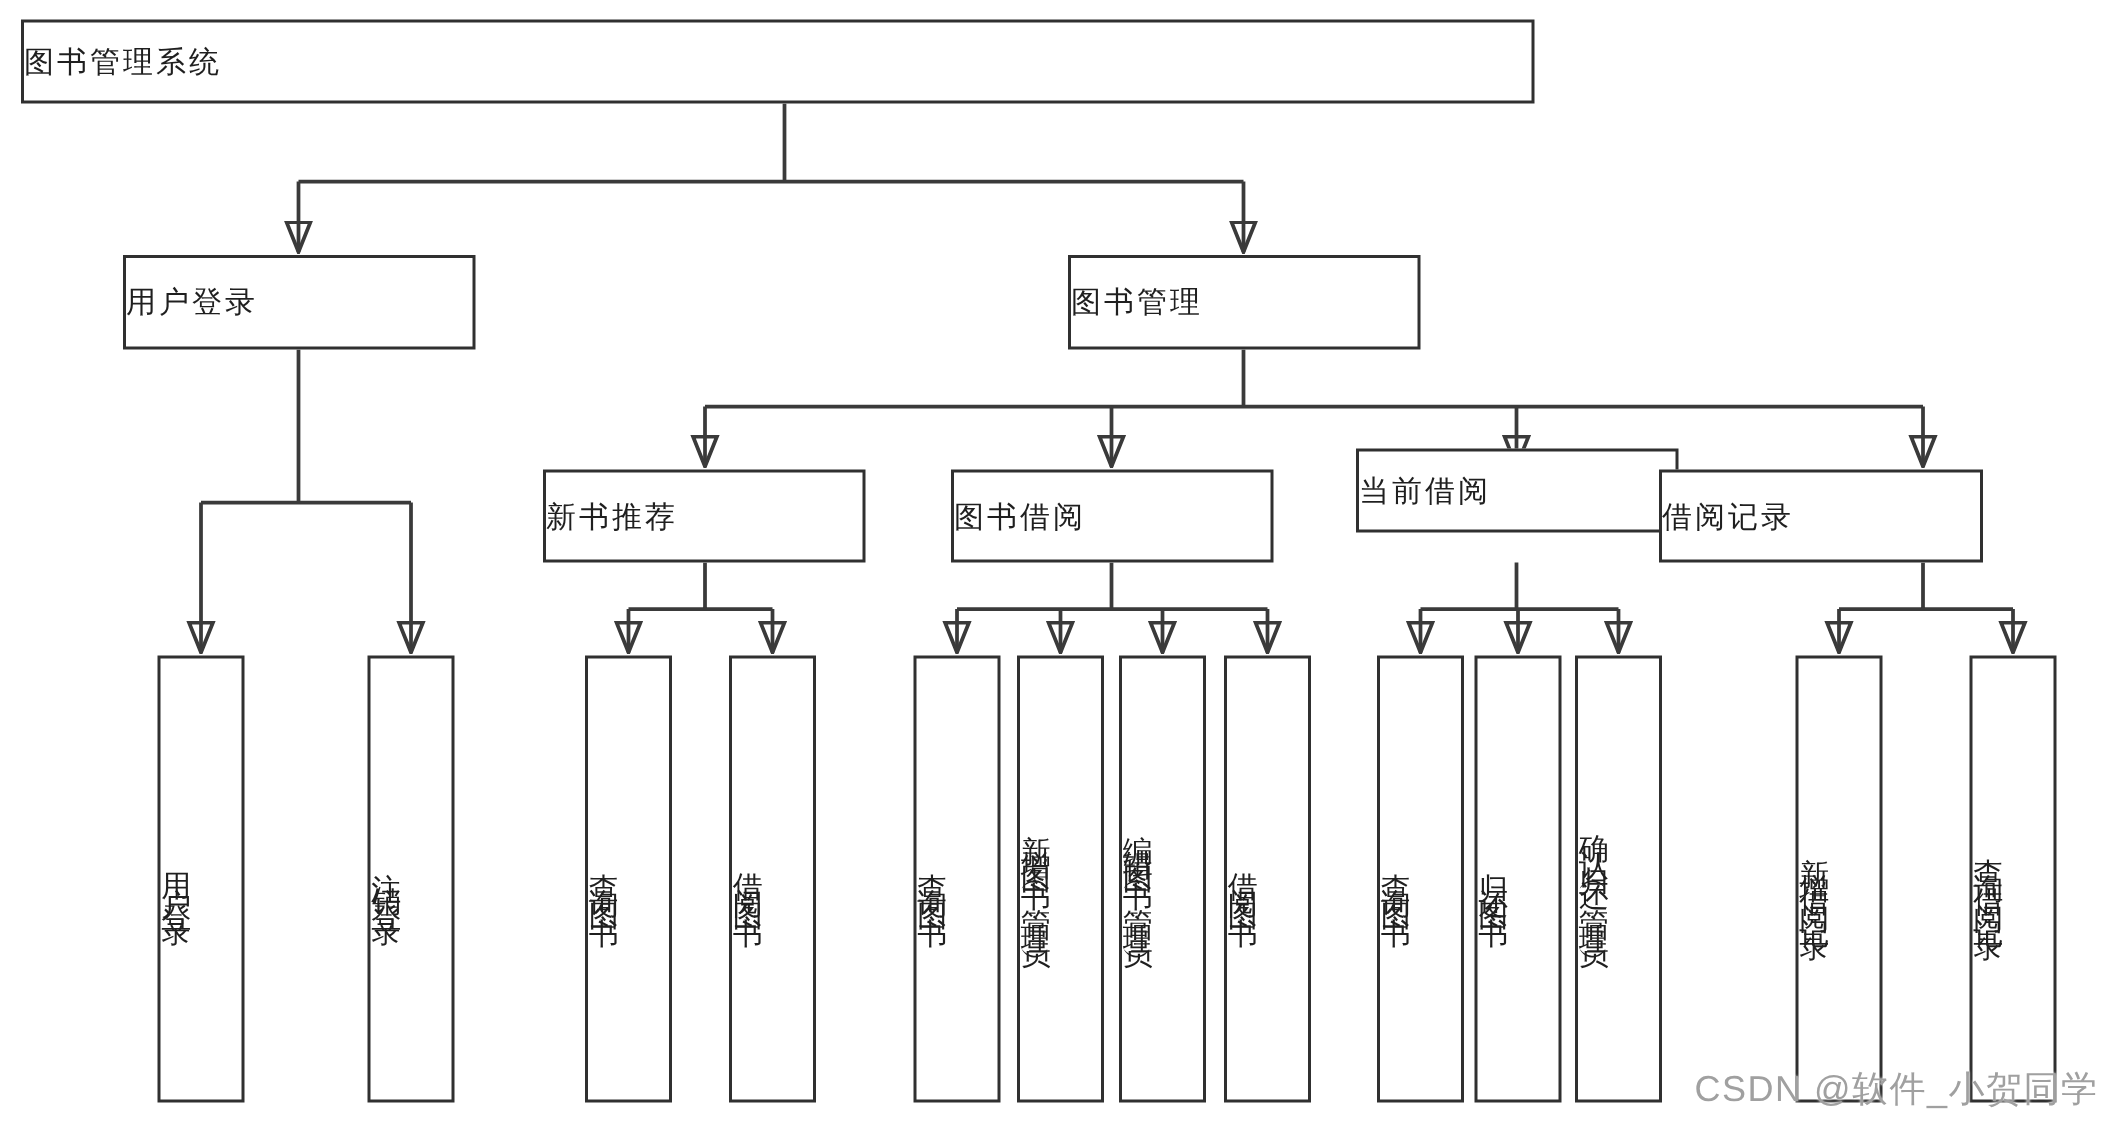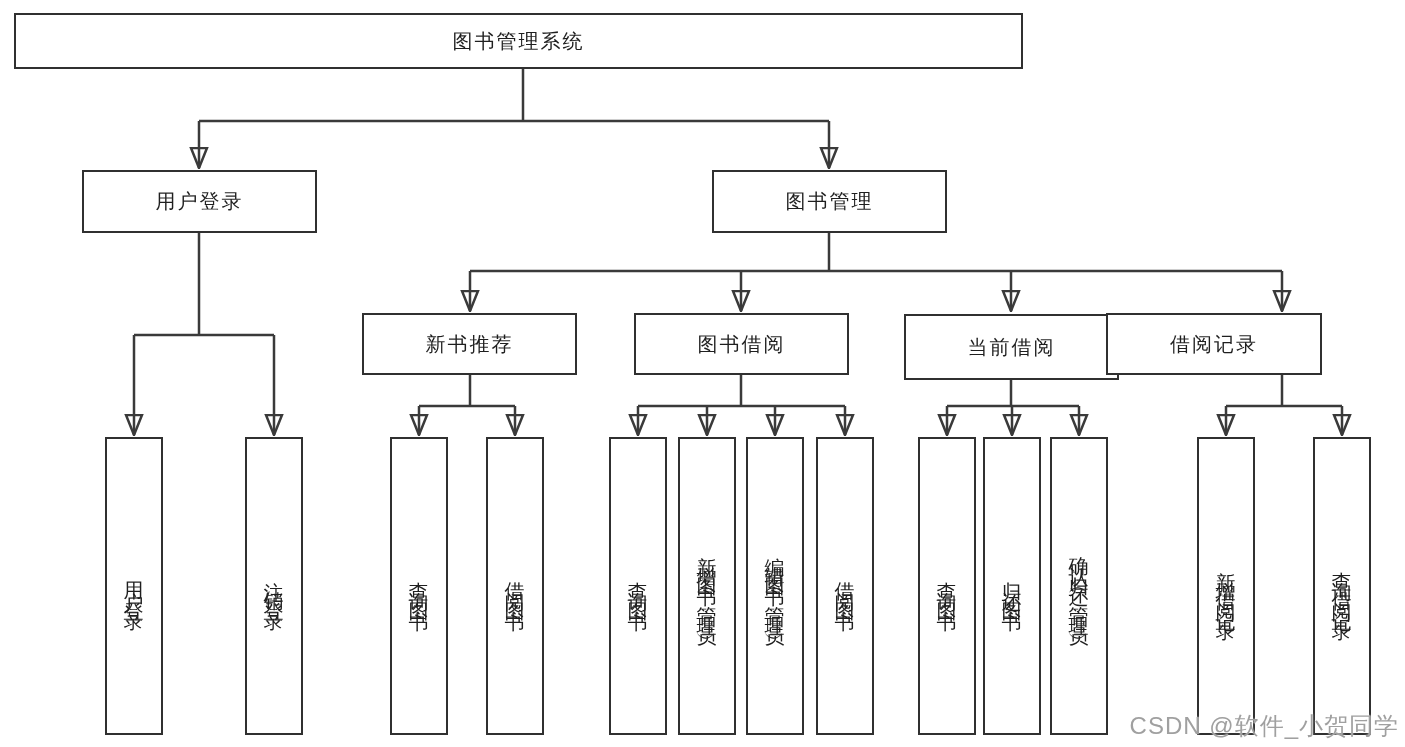--- a/index.html
+++ b/index.html
@@ -10,21 +10,21 @@
     font-family:"Liberation Sans","DejaVu Sans",sans-serif;
     overflow:hidden;
   }
   #wires{position:absolute;left:0;top:0;width:1405px;height:747px;}
   #wires path, #wires line{stroke:#3a3a3a;stroke-width:2.5;fill:none;}
   .box{
     position:absolute;
     box-sizing:border-box;
     background:#ffffff;
     border:2px solid #303030;
-    display:flex;align-items:center;justify-content:center;
+    display:flex;align-items:center;justify-content:flex-start;
     color:#1f1f1f;
     font-size:20px;
     z-index:2;
   }
   .box.h span{letter-spacing:2px;white-space:nowrap;}
   .box.v{top:437px;width:58px;height:298px;}
   .box.v span{
     writing-mode:vertical-rl;
     text-orientation:mixed;
     letter-spacing:10px;
@@ -103,21 +103,21 @@
   <div class="box h" style="left:362px;top:313px;width:215px;height:62px">
     <span>新书推荐</span>
   </div>
 
   <div class="box h" style="left:712px;top:170px;width:235px;height:63px">
     <span>图书管理</span>
   </div>
   <div class="box h" style="left:634px;top:313px;width:215px;height:62px">
     <span>图书借阅</span>
   </div>
-  <div class="box h" style="left:904px;top:314px;width:215px;height:66px">
+  <div class="box h" style="left:904px;top:299px;width:215px;height:56px">
     <span>当前借阅</span>
   </div>
   <div class="box h" style="left:1106px;top:313px;width:216px;height:62px">
     <span>借阅记录</span>
   </div>
 
   <div class="box v" style="left:105px">
     <span>用户登录</span>
   </div>
   <div class="box v" style="left:245px">

